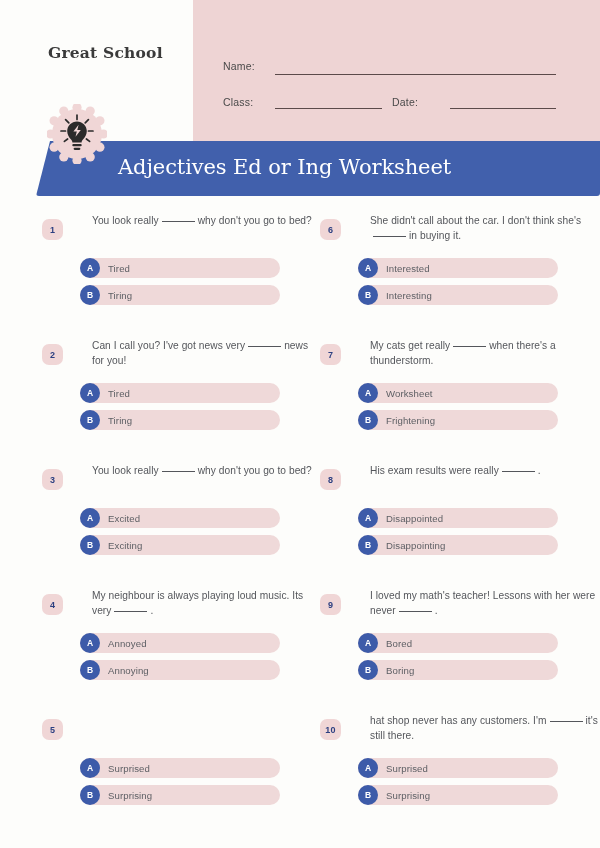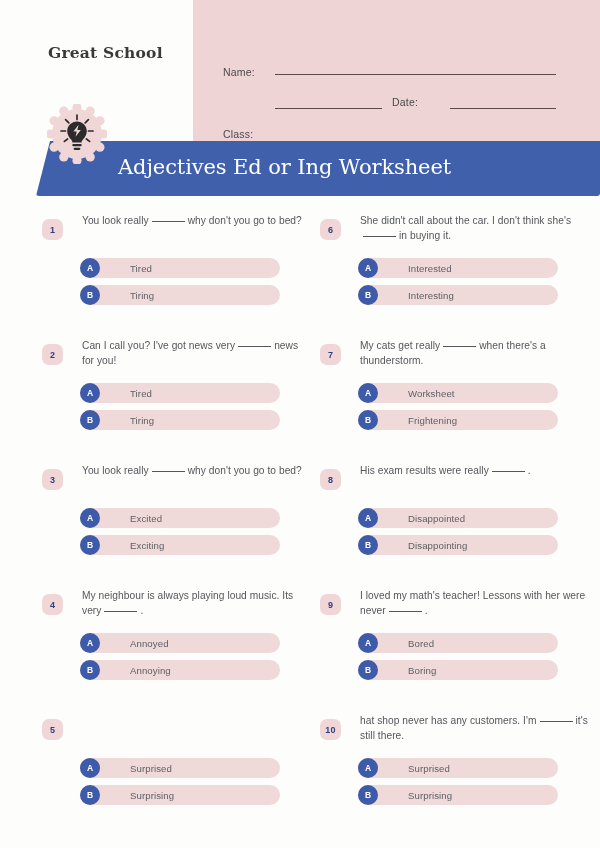--- a/index.html
+++ b/index.html
@@ -51,24 +51,24 @@
     font-size: 10.5px;
     letter-spacing: 0.2px;
   }
   .field-label { color: #4a4a4a; }
   .rule {
     position: absolute;
     height: 1px;
     background: #5b4a4a;
   }
 
-  .fld-name  { left: 223px; top: 66px; }
+  .fld-name  { left: 223px; top: 60px; }
   .rule-name { left: 275px; top: 74px; width: 281px; }
 
-  .fld-class  { left: 223px; top: 96px; margin-top: 32px; }
+  .fld-class  { left: 223px; top: 96px; }
   .rule-class { left: 275px; top: 108px; width: 107px; }
 
   .fld-date  { left: 392px; top: 96px; }
   .rule-date { left: 450px; top: 108px; width: 106px; }
 
   
   .banner {
     position: absolute;
     left: 36px;
     top: 141px;
@@ -132,21 +132,21 @@
     font-size: 9px;
     font-weight: 700;
     display: flex;
     align-items: center;
     justify-content: center;
     letter-spacing: 0.2px;
   }
 
   .q-text {
     position: absolute;
-    left: 40px;
+    left: 50px;
     top: 0;
     width: 228px;
     font-size: 10.2px;
     line-height: 15px;
     color: #54565b;
     letter-spacing: 0.05px;
   }
   .blank {
     display: inline-block;
     width: 33px;
@@ -179,21 +179,21 @@
     border-radius: 50%;
     background: #3d5ba9;
     color: #ffffff;
     font-size: 8.5px;
     font-weight: 700;
     display: flex;
     align-items: center;
     justify-content: center;
   }
   .opt-label {
-    margin-left: 50px;
+    margin-left: 28px;
     font-size: 9.6px;
     color: #5d5f64;
     letter-spacing: 0.1px;
   }
 </style>
 </head>
 <body>
 
 <div class="page">
 

